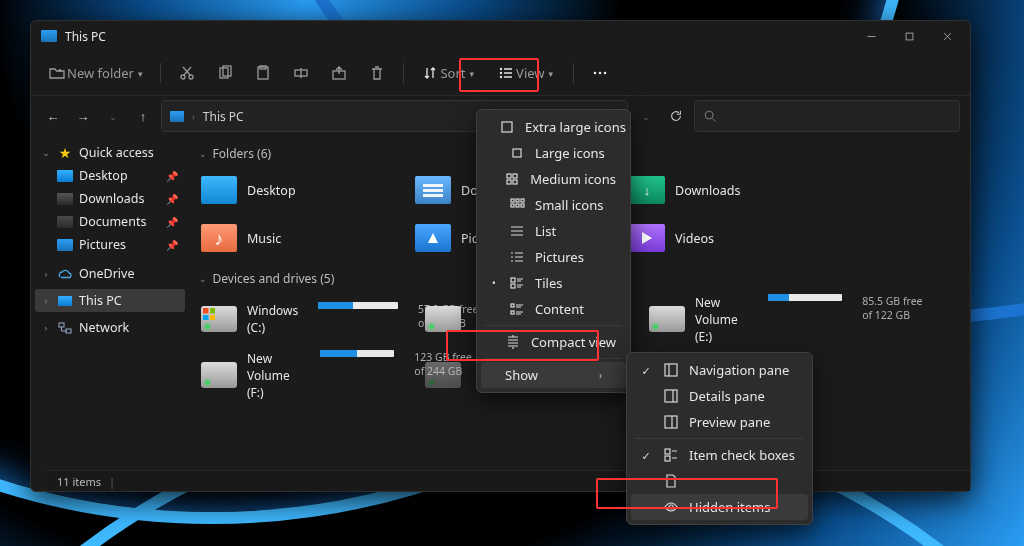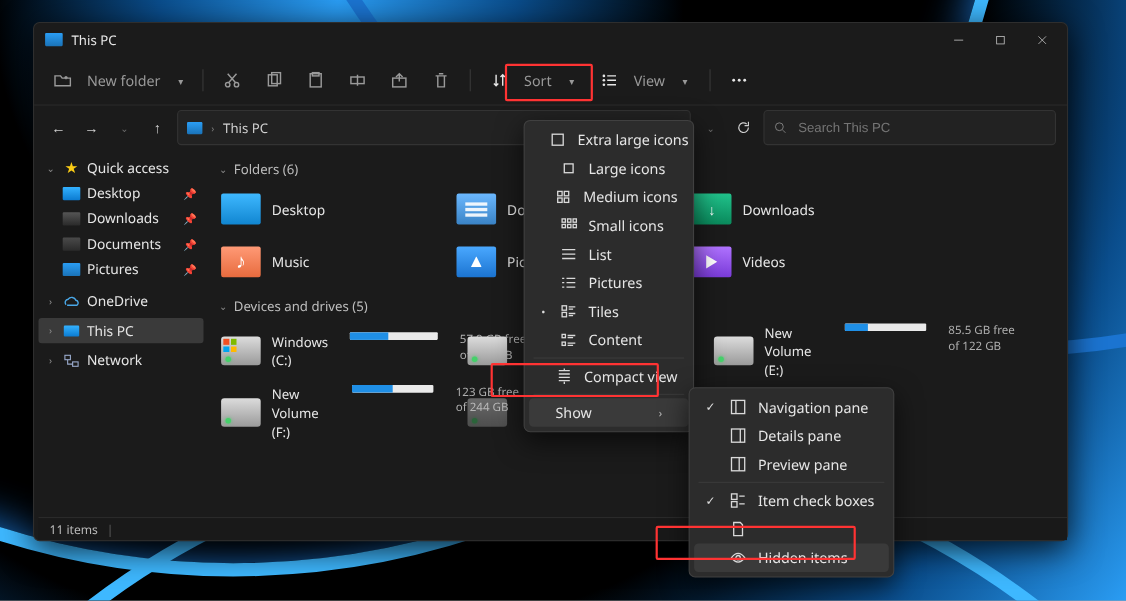--- a/index.html
+++ b/index.html
@@ -11,21 +11,21 @@
 
   .window{position:absolute;left:30px;top:20px;width:939px;height:470px;background:#1b1b1b;border:1px solid #2e2e2e;border-radius:6px;box-shadow:0 8px 30px rgba(0,0,0,.8);overflow:visible;}
 
   .titlebar{height:30px;display:flex;align-items:center;padding:0 4px 0 10px;}
   .titlebar .pc-icon{width:16px;height:12px;background:linear-gradient(#2a9df4,#1a73b8);border-radius:1px;margin-right:8px;}
   .titlebar .title{flex:0 0 auto;font-size:12px;}
   .titlebar .spacer{flex:1;}
   .winbtn{width:38px;height:30px;display:flex;align-items:center;justify-content:center;color:#cfcfcf;}
 
   .toolbar{height:44px;display:flex;align-items:center;gap:6px;padding:0 10px;border-bottom:1px solid #2a2a2a;}
-  .tbtn{padding:4px 8px;border-radius:4px;display:flex;align-items:center;gap:14px;color:#999;}
+  .tbtn{padding:4px 8px;border-radius:4px;display:flex;align-items:center;gap:2px;color:#999;}
   .sep{width:1px;height:20px;background:#393939;margin:0 4px;}
   .ic{width:16px;height:16px;display:flex;align-items:center;justify-content:center;}
   .ic svg{width:16px;height:16px;stroke:#9a9a9a;fill:none;stroke-width:1.3;}
   .tbtn.on svg{stroke:#e6e6e6;}
   .tbtn span.caret{font-size:9px;color:#999;margin-left:2px;}
 
   .addrbar{height:40px;display:flex;align-items:center;gap:6px;padding:0 10px;}
   .navbtn{width:24px;height:24px;display:flex;align-items:center;justify-content:center;color:#cfcfcf;border-radius:4px;}
   .navbtn.dim{color:#6a6a6a;}
   .crumb{flex:1;height:30px;background:#222;border:1px solid #333;border-radius:4px;display:flex;align-items:center;padding:0 8px;gap:8px;font-size:12px;color:#cfcfcf;}
@@ -72,21 +72,21 @@
     linear-gradient(#f25022,#f25022)0 0/5.5px 5.5px no-repeat,
     linear-gradient(#7fba00,#7fba00)6.5px 0/5.5px 5.5px no-repeat,
     linear-gradient(#00a4ef,#00a4ef)0 6.5px/5.5px 5.5px no-repeat,
     linear-gradient(#ffb900,#ffb900)6.5px 6.5px/5.5px 5.5px no-repeat;}
   .driveicon::after{content:"";position:absolute;left:4px;bottom:3px;width:5px;height:5px;border-radius:50%;background:#45d16a;box-shadow:0 0 3px #45d16a;}
   .driveinfo{display:flex;flex-direction:row;gap:20px;font-size:12px;}
   .drivebar{width:128px;height:7px;background:#eaeaea;border-radius:1px;overflow:hidden;}
   .drivebar .fill{height:100%;background:#1f8fe6;}
   .drivesub{font-size:10.5px;color:#aeaeae;}
 
-  .statusbar{position:absolute;left:4px;right:0;bottom:0;height:20px;background:#191919;border-top:1px solid #2a2a2a;display:flex;align-items:center;padding:0 10px;font-size:11px;color:#bbb;gap:8px;}
+  .statusbar{position:absolute;left:16px;right:0;bottom:0;height:20px;background:#191919;border-top:1px solid #2a2a2a;display:flex;align-items:center;padding:0 10px;font-size:11px;color:#bbb;gap:8px;}
 
   
   .menu{position:absolute;background:#2c2c2c;border:1px solid #404040;border-radius:6px;padding:4px;box-shadow:0 8px 24px rgba(0,0,0,.6);z-index:60;font-size:13px;}
   .menu .mrow{height:26px;display:flex;align-items:center;gap:10px;padding:0 10px 0 8px;border-radius:4px;white-space:nowrap;}
   .menu .mrow.sel{background:#3a3a3a;}
   .menu .mrow .bullet{width:10px;text-align:center;font-size:10px;color:#ddd;}
   .menu .mrow .micon{width:16px;display:flex;align-items:center;justify-content:center;}
   .menu .mrow .micon svg{width:16px;height:16px;stroke:#d9d9d9;fill:none;stroke-width:1.2;}
   .menu .mdiv{height:1px;background:#3a3a3a;margin:3px 4px;}
   .menu .mrow .rarrow{margin-left:auto;font-size:10px;color:#bbb;}
@@ -238,21 +238,20 @@
     <div class="navbtn">
       <svg width="14" height="14" viewBox="0 0 16 16">
           <path d="M13 8a5 5 0 1 1-1.8-3.8M13 2v4h-4" stroke="#cfcfcf" fill="none" stroke-width="1.2"></path>
         </svg>
     </div>
     <div class="searchbox">
       <svg width="14" height="14" viewBox="0 0 16 16">
           <circle cx="7" cy="7" r="4.5" stroke="#8a8a8a" fill="none"></circle>
           <path d="M11 11l3 3" stroke="#8a8a8a"></path>
         </svg>
-      <input placeholder="Search This PC" style="">
     </div>
   </div>
 
   <div class="body">
 
     <div class="sidebar">
       <div class="sbrow">
         <span class="exp">⌄</span>
         <span class="sicon star">★</span>
         <span>Quick access</span>

